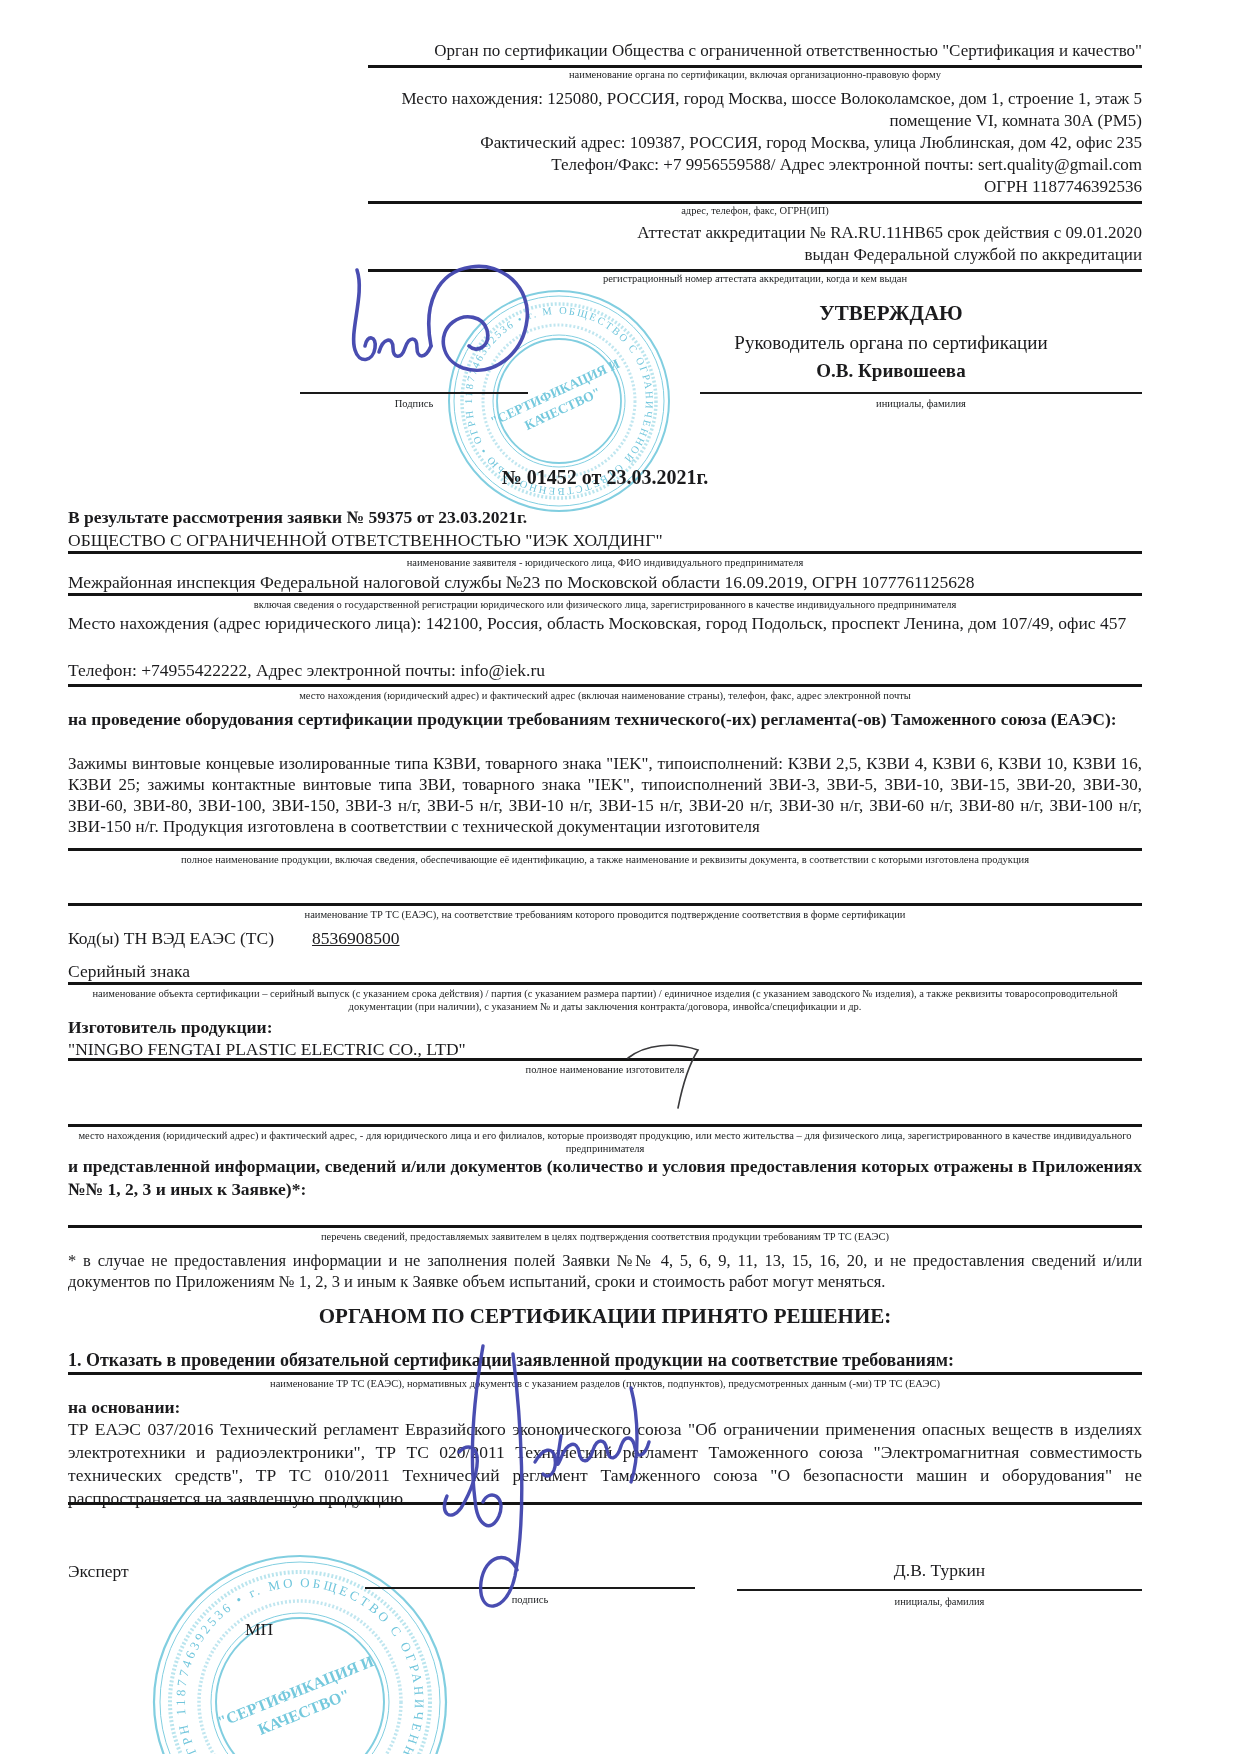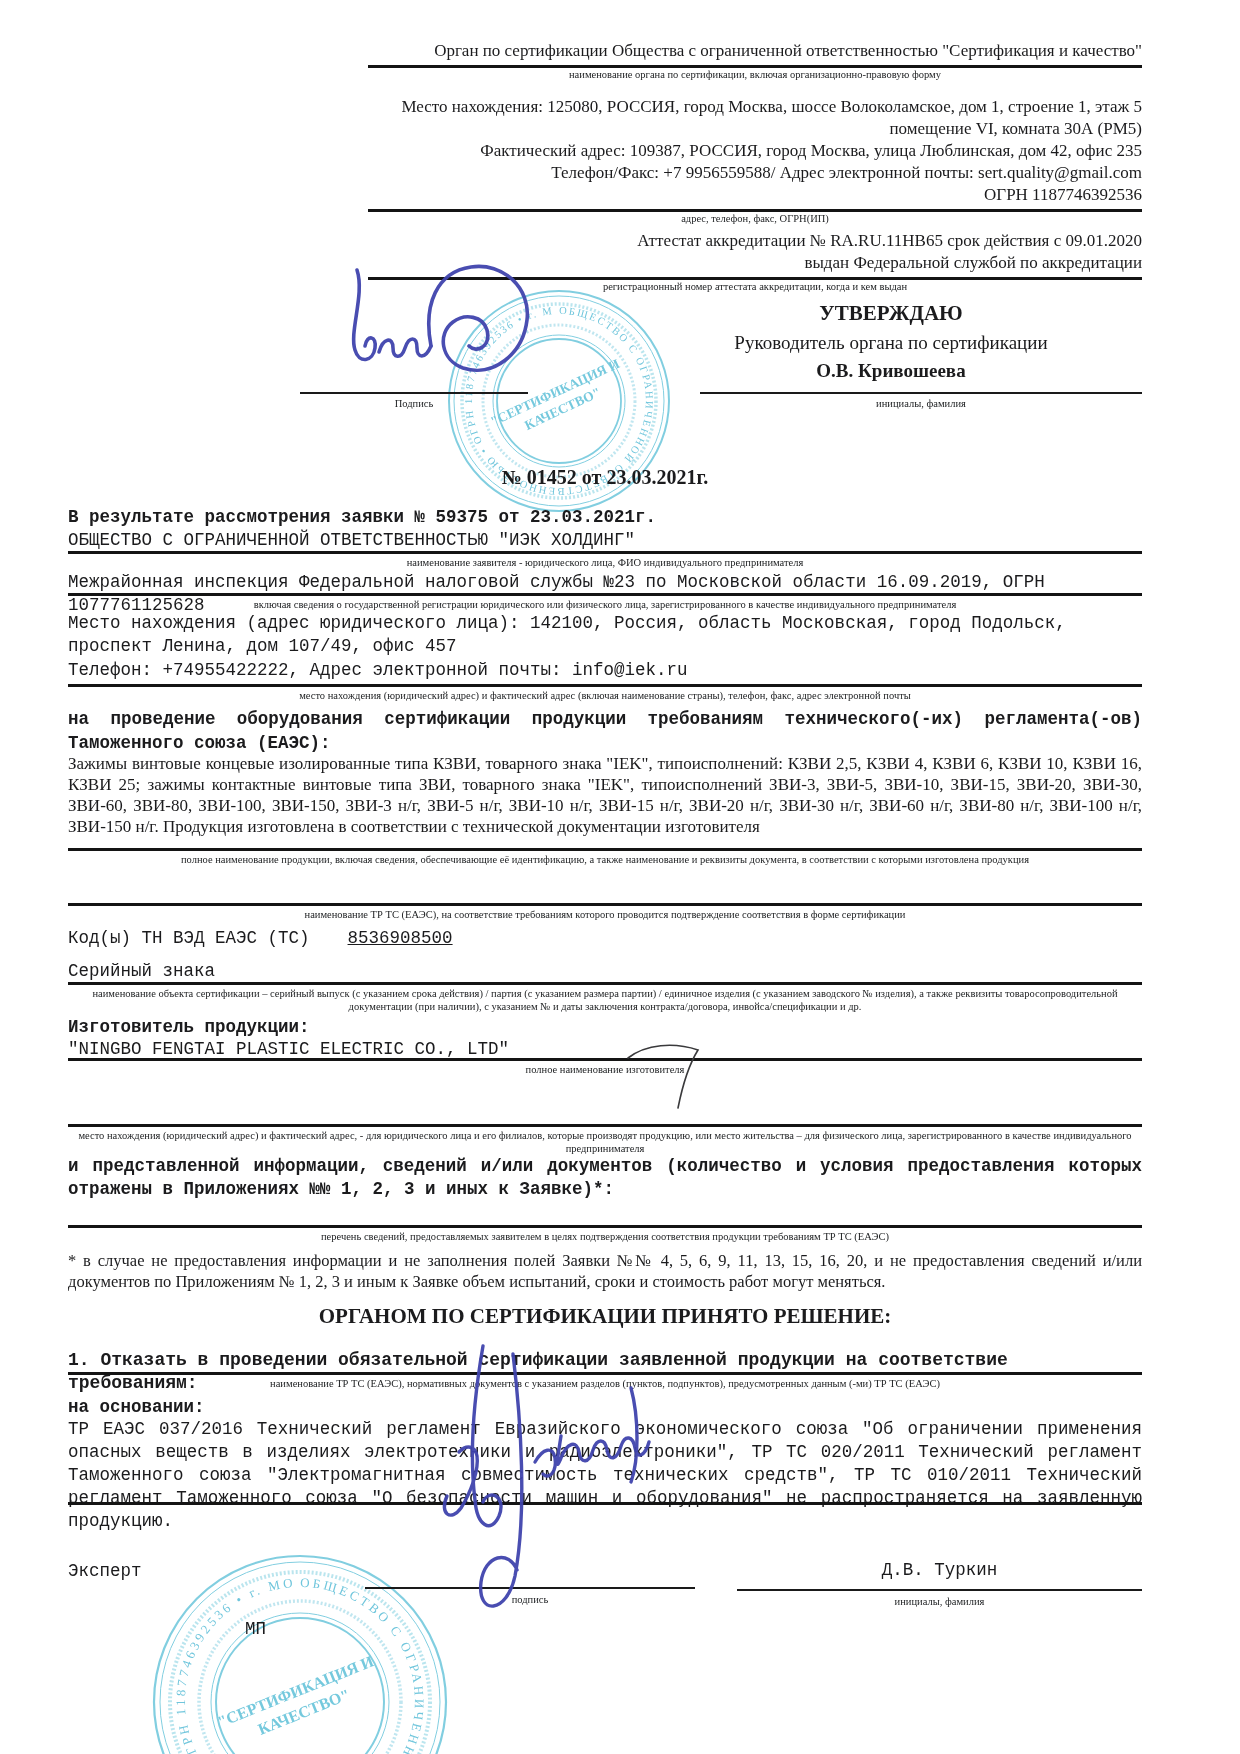--- a/index.html
+++ b/index.html
@@ -2,21 +2,21 @@
 <html><head>
 <meta charset="utf-8">
 <style>
   html,body{margin:0;padding:0;background:#e8e8e8;}
   .page{
     position:relative; width:1240px; height:1754px; margin:0 auto;
     background:#ffffff; overflow:hidden;
     font-family:"Liberation Serif", serif; color:#1b1b1d;
   }
   .abs{position:absolute;}
-  .t{font-size:17.5px; line-height:23px;font-family:Liberation Mono, monospace;}
+  .t{font-size:17.5px; line-height:23px;}
   .t17{font-size:17px; line-height:22px;}
   .b{font-weight:bold;}
   .center{text-align:center;}
   .right{text-align:right;}
   .just{text-align:justify;}
   .rule{border-top:3px solid #141414; height:0;}
   .rule2{border-top:2.5px solid #1a1a1a; height:0;}
   .cap{font-size:10.5px; line-height:13px; text-align:center; color:#222426;}
   .head21{font-size:21px; line-height:26px; font-weight:bold;}
   .head20{font-size:20px; line-height:26px; font-weight:bold;}
@@ -68,21 +68,21 @@
     <g transform="rotate(-22 150 150)" fill="#5ec0d8" text-anchor="middle" font-family="Liberation Serif, serif" font-size="16" font-weight="bold">
       <text x="150" y="144">"СЕРТИФИКАЦИЯ И</text>
       <text x="150" y="166">КАЧЕСТВО"</text>
     </g>
   </svg>
 
   <div class="abs right t17" style="left:368px; top:40px; width:774px;">
     <div>Орган по сертификации Общества с ограниченной ответственностью "Сертификация и качество"</div>
     <div class="rule" style="margin-top:3px;"></div>
     <div class="cap">наименование органа по сертификации, включая организационно-правовую форму</div>
-    <div style="margin-top:15px;">Место нахождения: 125080, РОССИЯ, город Москва, шоссе Волоколамское, дом 1, строение 1, этаж 5</div>
+    <div style="margin-top:7px;">Место нахождения: 125080, РОССИЯ, город Москва, шоссе Волоколамское, дом 1, строение 1, этаж 5</div>
     <div>помещение VI, комната 30А (РМ5)</div>
     <div>Фактический адрес: 109387, РОССИЯ, город Москва, улица Люблинская, дом 42, офис 235</div>
     <div>Телефон/Факс: +7 9956559588/ Адрес электронной почты: sert.quality@gmail.com</div>
     <div>ОГРН 1187746392536</div>
     <div class="rule" style="margin-top:3px;"></div>
     <div class="cap">адрес, телефон, факс, ОГРН(ИП)</div>
     <div style="margin-top:5px;">Аттестат аккредитации № RA.RU.11НВ65 срок действия с 09.01.2020</div>
     <div>выдан Федеральной службой по аккредитации</div>
     <div class="rule" style="margin-top:3px;"></div>
     <div class="cap">регистрационный номер аттестата аккредитации, когда и кем выдан</div>

